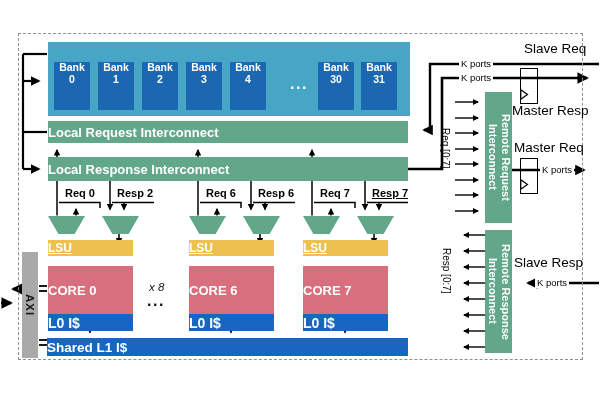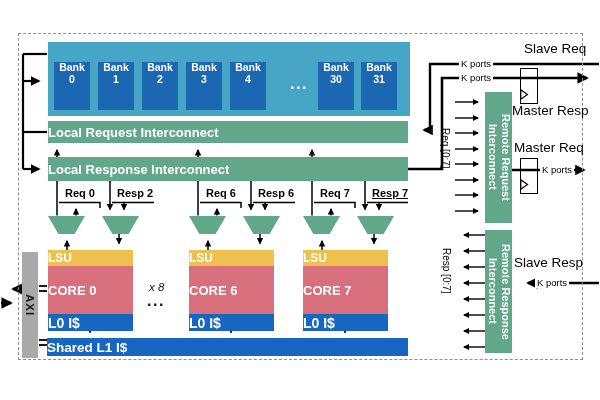--- a/index.html
+++ b/index.html
@@ -5,21 +5,21 @@
   html,body{margin:0;padding:0;background:#fff;font-family:"Liberation Sans",sans-serif;}
   .stage{position:relative;width:600px;height:400px;background:#fff;overflow:hidden;}
   .abs{position:absolute;}
   svg.wires{position:absolute;left:0;top:0;z-index:1;}
   .dashed-border{left:18px;top:33px;width:563px;height:325px;border:1.5px dashed #8f8f8f;z-index:2;}
   .box{position:absolute;display:flex;align-items:center;color:#fff;font-weight:bold;z-index:3;}
   .tcdm{left:48px;top:42px;width:362px;height:74px;background:var(--teal);z-index:3;}
   .tcdm-title{left:58px;top:44px;font:italic bold 13.5px "Liberation Sans",sans-serif;color:#fff;z-index:4;}
   .bank{width:36px;height:48px;top:62px;background:var(--bank-blue);flex-direction:column;font-size:10.5px;line-height:11.5px;text-align:center;z-index:4;}
   .bar{left:48px;width:360px;background:var(--green);font-size:13px;z-index:3;}
-  .lsu{height:16px;top:250px;background:var(--gold);font-size:12px;}
+  .lsu{height:16px;top:240px;background:var(--gold);font-size:12px;text-decoration:underline;}
   .core{height:48px;top:266px;background:var(--salmon);font-size:13px;}
   .l0{height:17px;top:314px;background:var(--blue);font-size:14px;}
   .stackw{width:85px;}
   .sharedl1{left:47px;top:338px;width:361px;height:18px;background:var(--blue);font-size:13.5px;}
   .mux{position:absolute;width:37px;height:18px;top:216px;background:var(--green);clip-path:polygon(0 0,100% 0,72% 100%,28% 100%);z-index:3;}
   .remotebox{position:absolute;left:485px;width:27px;background:var(--green);z-index:3;color:#fff;font-weight:bold;font-size:11px;writing-mode:vertical-rl;text-align:center;line-height:13px;}
   .remotebox span{display:block;}
   .wlabel{position:absolute;font-weight:bold;font-size:11px;line-height:13px;color:#000;text-align:center;z-index:5;}
   .iolabel{position:absolute;font-weight:normal;font-size:13.5px;color:#000;z-index:5;white-space:nowrap;}
   .kports{position:absolute;font-size:9.5px;line-height:11px;color:#000;background:#fff;padding:0 2px;z-index:5;white-space:nowrap;}

